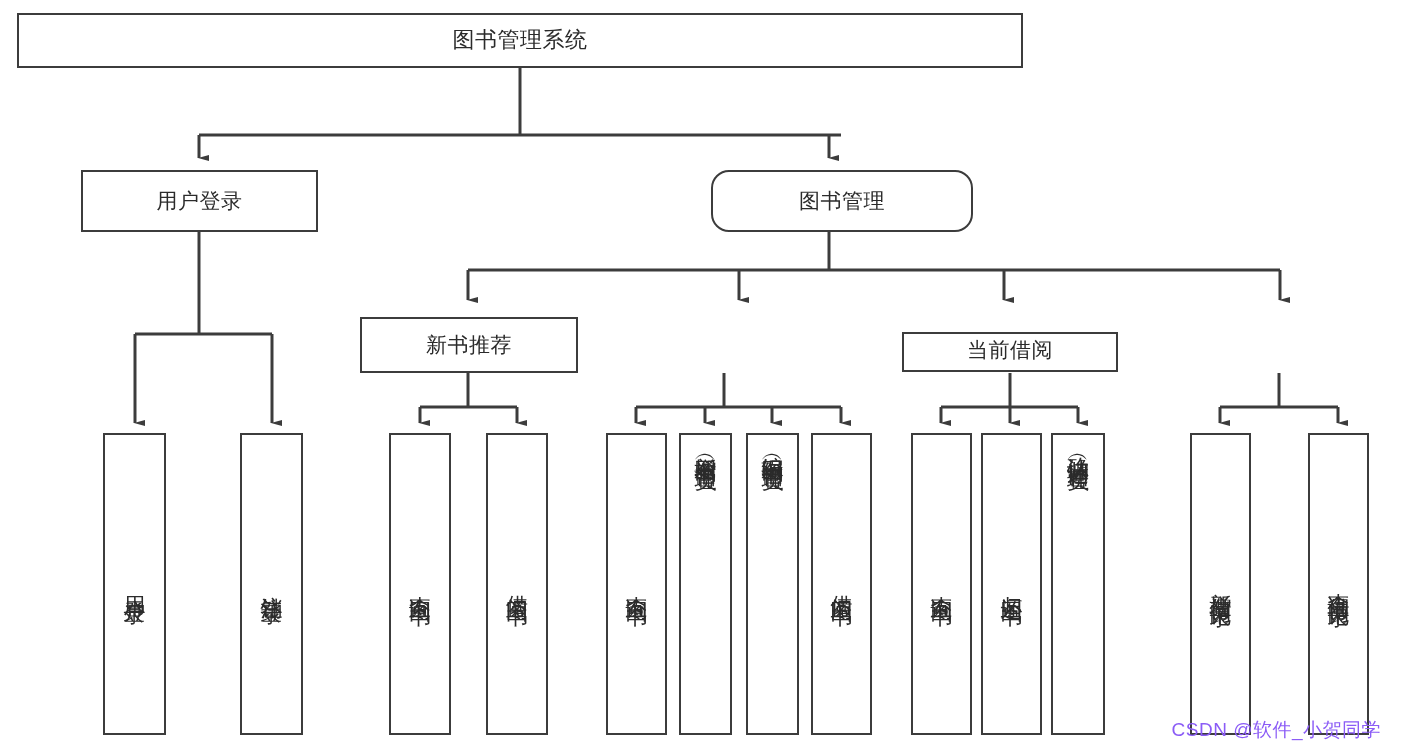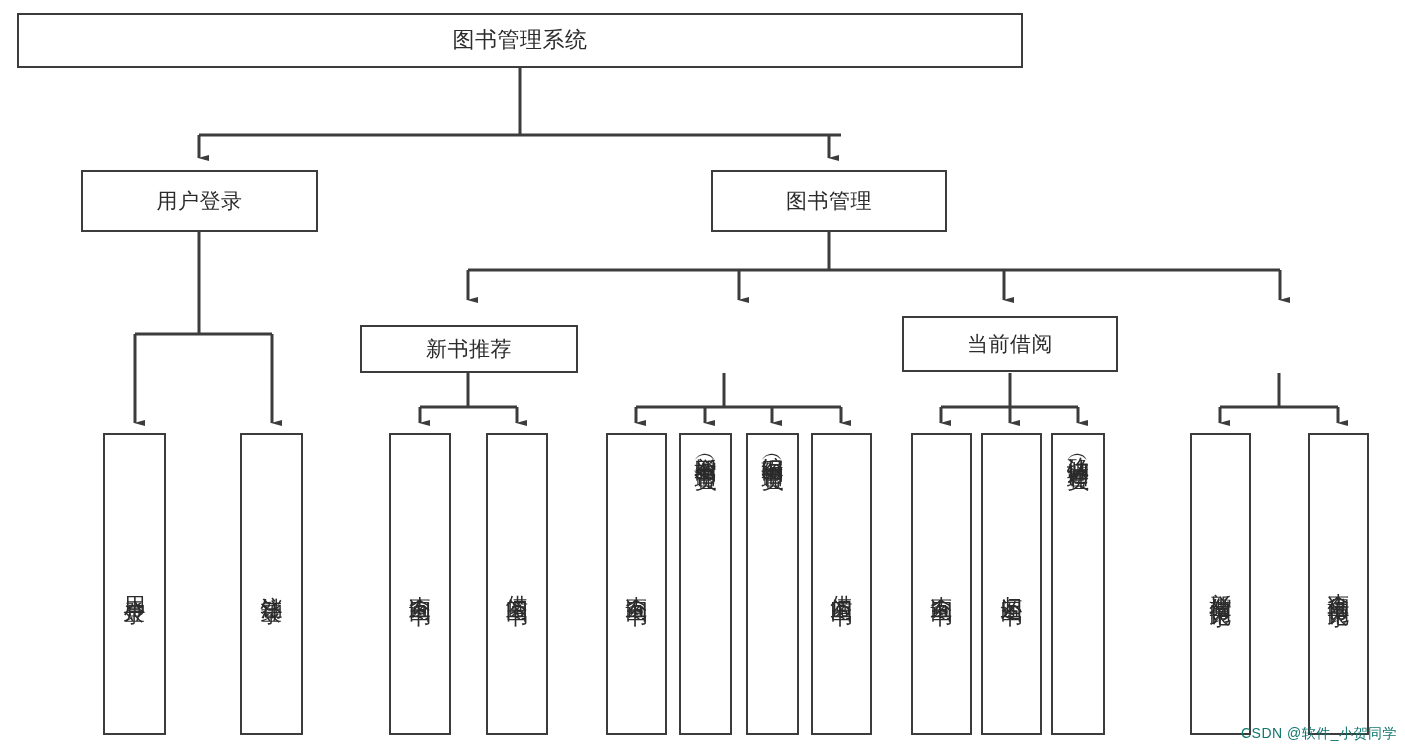--- a/index.html
+++ b/index.html
@@ -56,24 +56,24 @@
     white-space:nowrap;
   }
   .node.v.topalign{
     align-items:flex-start;
   }
   .node.v.topalign .label{
     letter-spacing:2px;
   }
   .watermark{
     position:absolute;
-    right:8px;
+    right:24px;
     bottom:4px;
-    font-size:14px;
-    color:#0f766e;
+    font-size:19px;
+    color:#8b5cf6;
     letter-spacing:0.5px;
     white-space:nowrap;
   }
 </style>
 </head>
 <body>
 
 <div id="canvas">
 
   <svg class="edges" viewBox="0 0 1405 747" xmlns="http://www.w3.org/2000/svg">
@@ -127,30 +127,30 @@
   </svg>
 
   <div class="node h root" style="left:17px;top:13px;width:1006px;height:55px;">
     <span class="label">图书管理系统</span>
   </div>
 
   <div class="node h" style="left:81px;top:170px;width:237px;height:62px;">
     <span class="label">用户登录</span>
   </div>
 
-  <div class="node h" style="left:711px;top:170px;width:236px;height:62px;">
+  <div class="node h" style="left:711px;top:170px;width:262px;height:62px;border-radius:18px;">
     <span class="label">图书管理</span>
   </div>
 
-  <div class="node h" style="left:360px;top:325px;width:218px;height:48px;">
+  <div class="node h" style="left:360px;top:317px;width:218px;height:56px;">
     <span class="label">新书推荐</span>
   </div>
 
 
-  <div class="node h" style="left:902px;top:316px;width:216px;height:56px;">
+  <div class="node h" style="left:902px;top:332px;width:216px;height:40px;font-family:Liberation Mono, monospace;">
     <span class="label">当前借阅</span>
   </div>
 
 
   <div class="node v" style="left:103px;top:433px;width:63px;height:302px;">
     <span class="label">用户登录</span>
   </div>
 
   <div class="node v" style="left:240px;top:433px;width:63px;height:302px;">
     <span class="label">注销登录</span>

